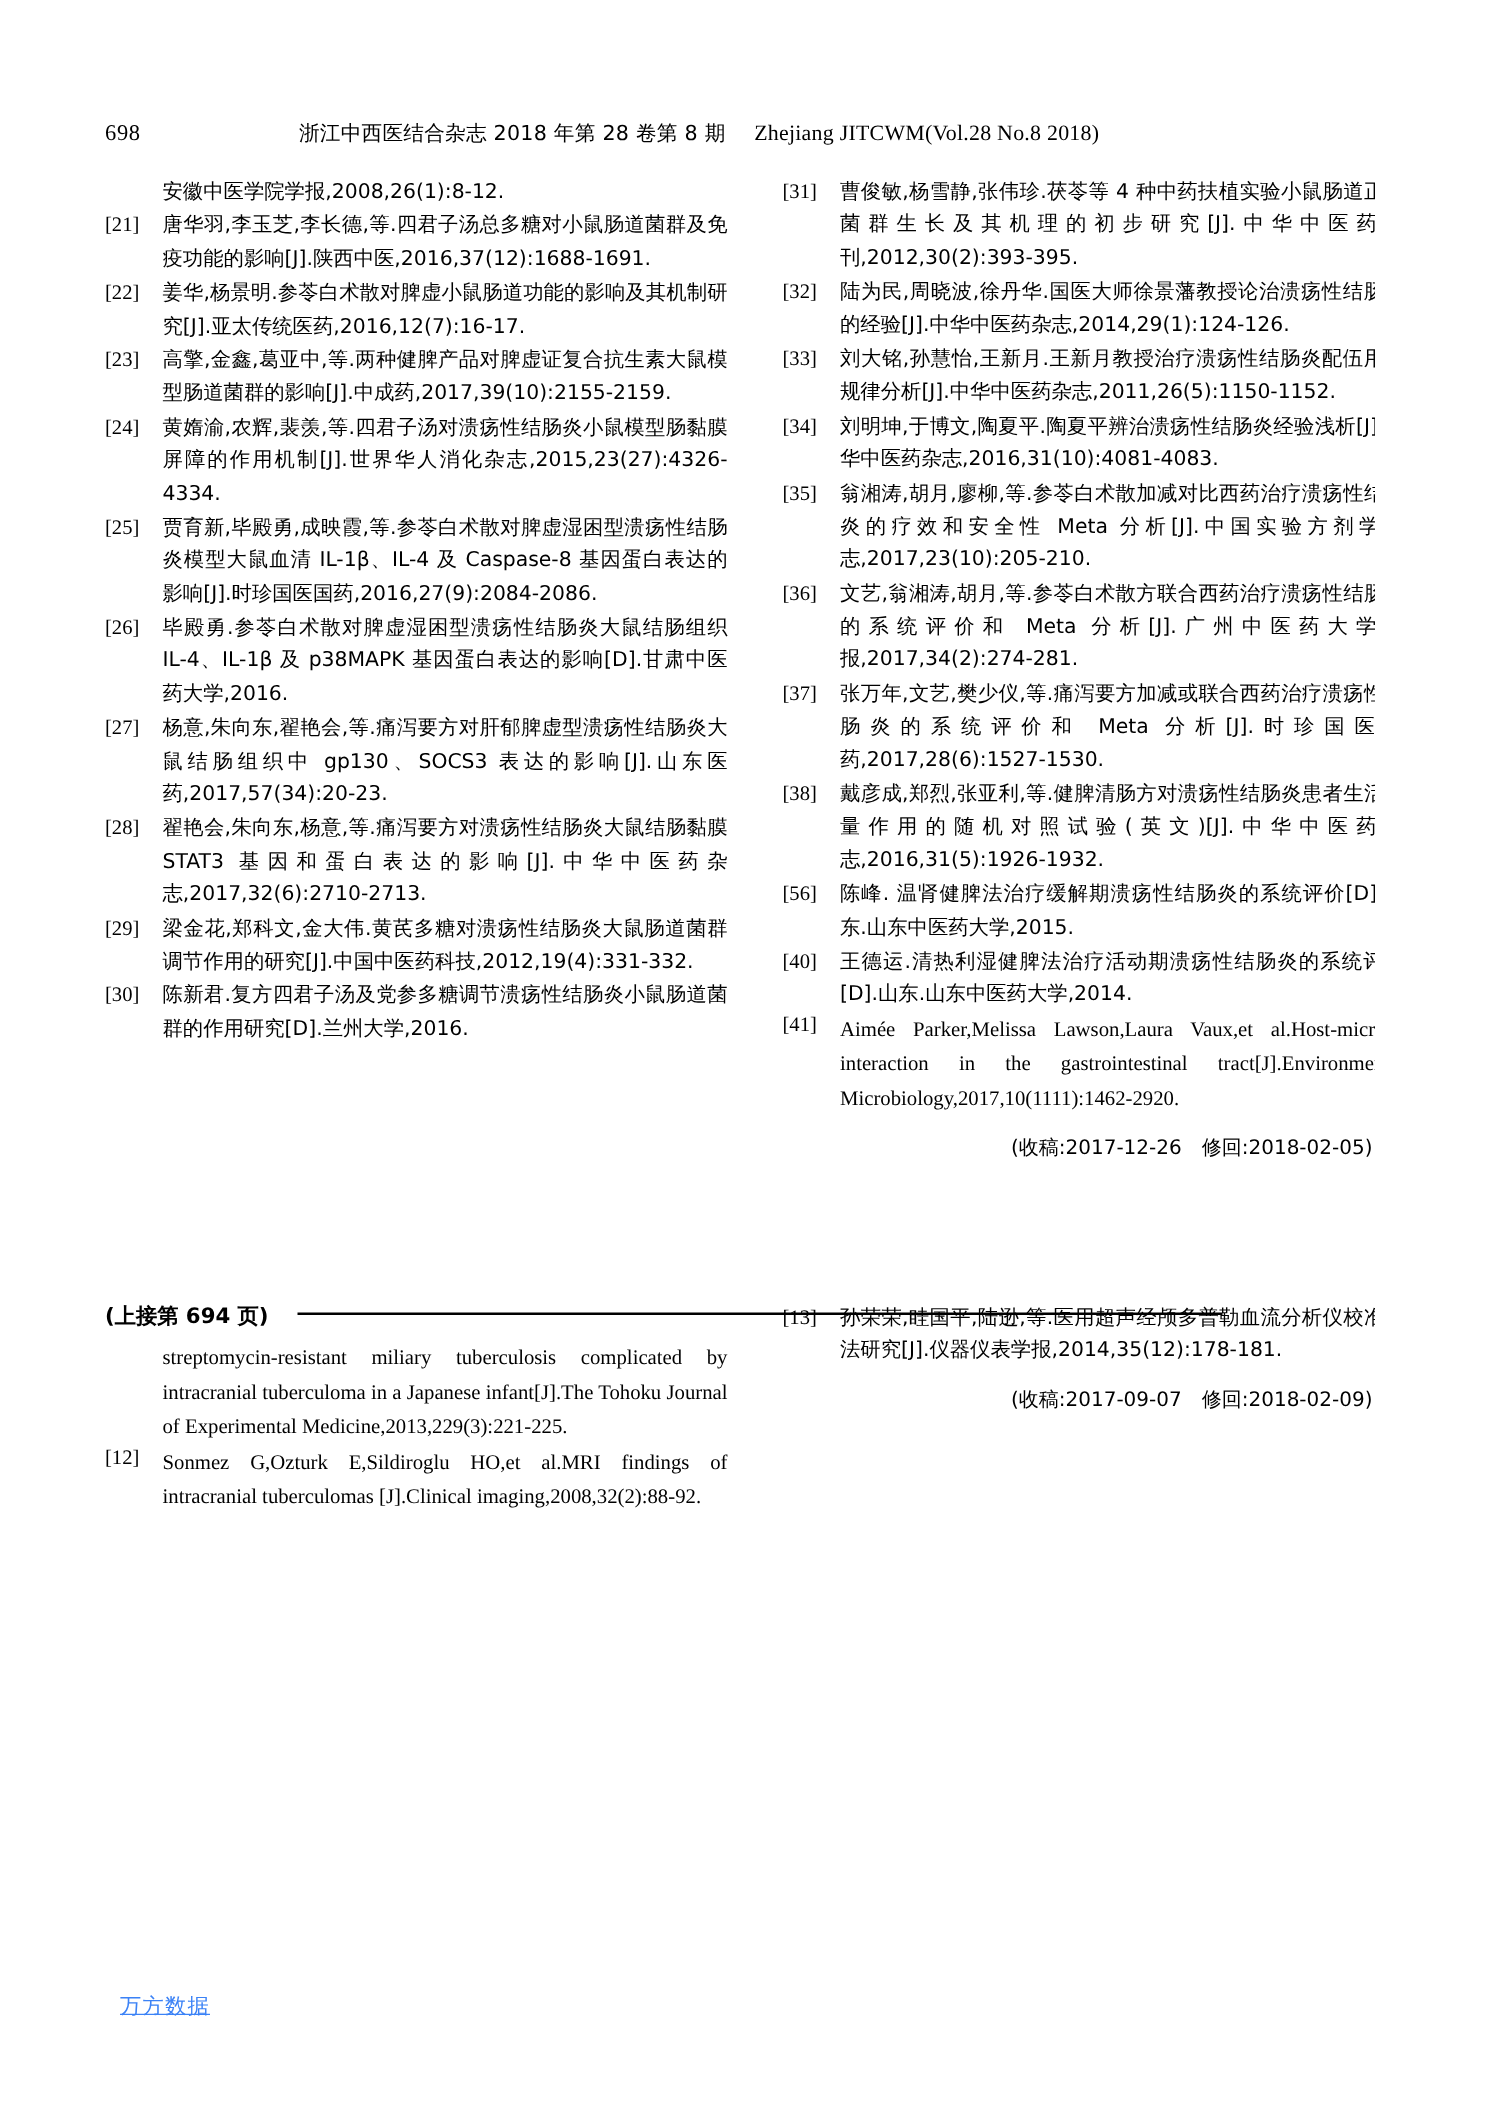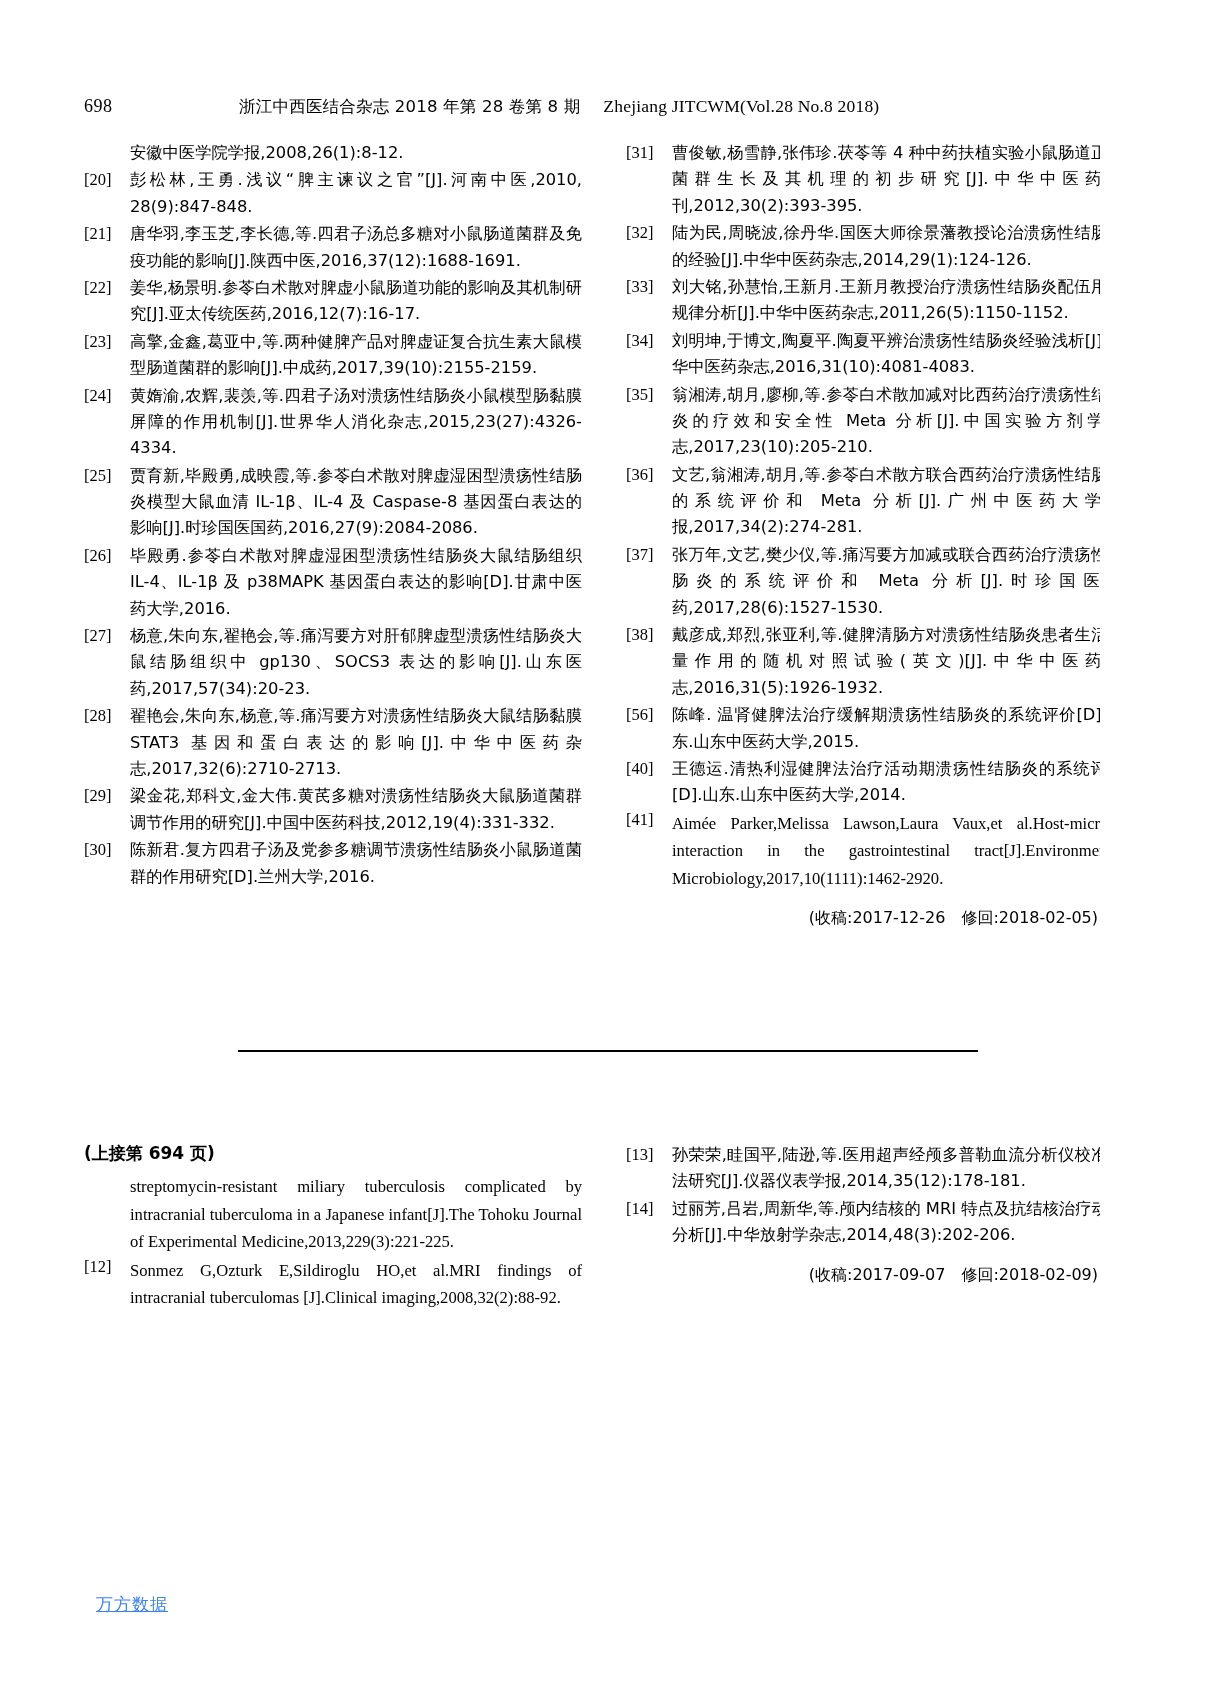--- a/index.html
+++ b/index.html
@@ -103,21 +103,21 @@
   .rule {
     position: absolute;
     left: 238px;
     width: 740px;
     height: 2px;
     background: #000;
     top: 1050px;
   }
   .lower {
     position: absolute;
-    top: 1142px;
+    top: 1041px;
     left: 84px;
     width: 1041px;
     display: flex;
     gap: 44px;
   }
   .cont-head {
     font-family: "DejaVu Sans", sans-serif;
     font-size: 17px;
     font-weight: bold;
     margin-bottom: 8px;
@@ -148,24 +148,20 @@
   </div>
 
   <div class="columns">
 
     <div class="col">
       <div class="ref noindent">
         <div class="txt">安徽中医学院学报,2008,26(1):8-12.</div>
       </div>
 
       <div class="ref">
-        <div class="num">[20]</div>
-        <div class="txt">彭松林,王勇.浅议“脾主谏议之官”[J].河南中医,2010, 28(9):847-848.</div>
-      </div>
-      <div class="ref">
         <div class="num">[21]</div>
         <div class="txt">唐华羽,李玉芝,李长德,等.四君子汤总多糖对小鼠肠道菌群及免疫功能的影响[J].陕西中医,2016,37(12):1688-1691.</div>
       </div>
       <div class="ref">
         <div class="num">[22]</div>
         <div class="txt">姜华,杨景明.参苓白术散对脾虚小鼠肠道功能的影响及其机制研究[J].亚太传统医药,2016,12(7):16-17.</div>
       </div>
       <div class="ref">
         <div class="num">[23]</div>
         <div class="txt">高擎,金鑫,葛亚中,等.两种健脾产品对脾虚证复合抗生素大鼠模型肠道菌群的影响[J].中成药,2017,39(10):2155-2159.</div>
@@ -264,24 +260,20 @@
         <div class="num">[12]</div>
         <div class="txt">Sonmez G,Ozturk E,Sildiroglu HO,et al.MRI findings of intracranial tuberculomas [J].Clinical imaging,2008,32(2):88-92.</div>
       </div>
     </div>
 
     <div class="col">
       <div class="ref">
         <div class="num">[13]</div>
         <div class="txt">孙荣荣,眭国平,陆逊,等.医用超声经颅多普勒血流分析仪校准方法研究[J].仪器仪表学报,2014,35(12):178-181.</div>
       </div>
-      <div class="ref">
-        <div class="num">[14]</div>
-        <div class="txt">过丽芳,吕岩,周新华,等.颅内结核的 MRI 特点及抗结核治疗动态分析[J].中华放射学杂志,2014,48(3):202-206.</div>
-      </div>
       <div class="received">(收稿:2017-09-07　修回:2018-02-09)</div>
     </div>
 
   </div>
 
   <div class="watermark">万方数据</div>
 
 </div>
 
 </body></html>

